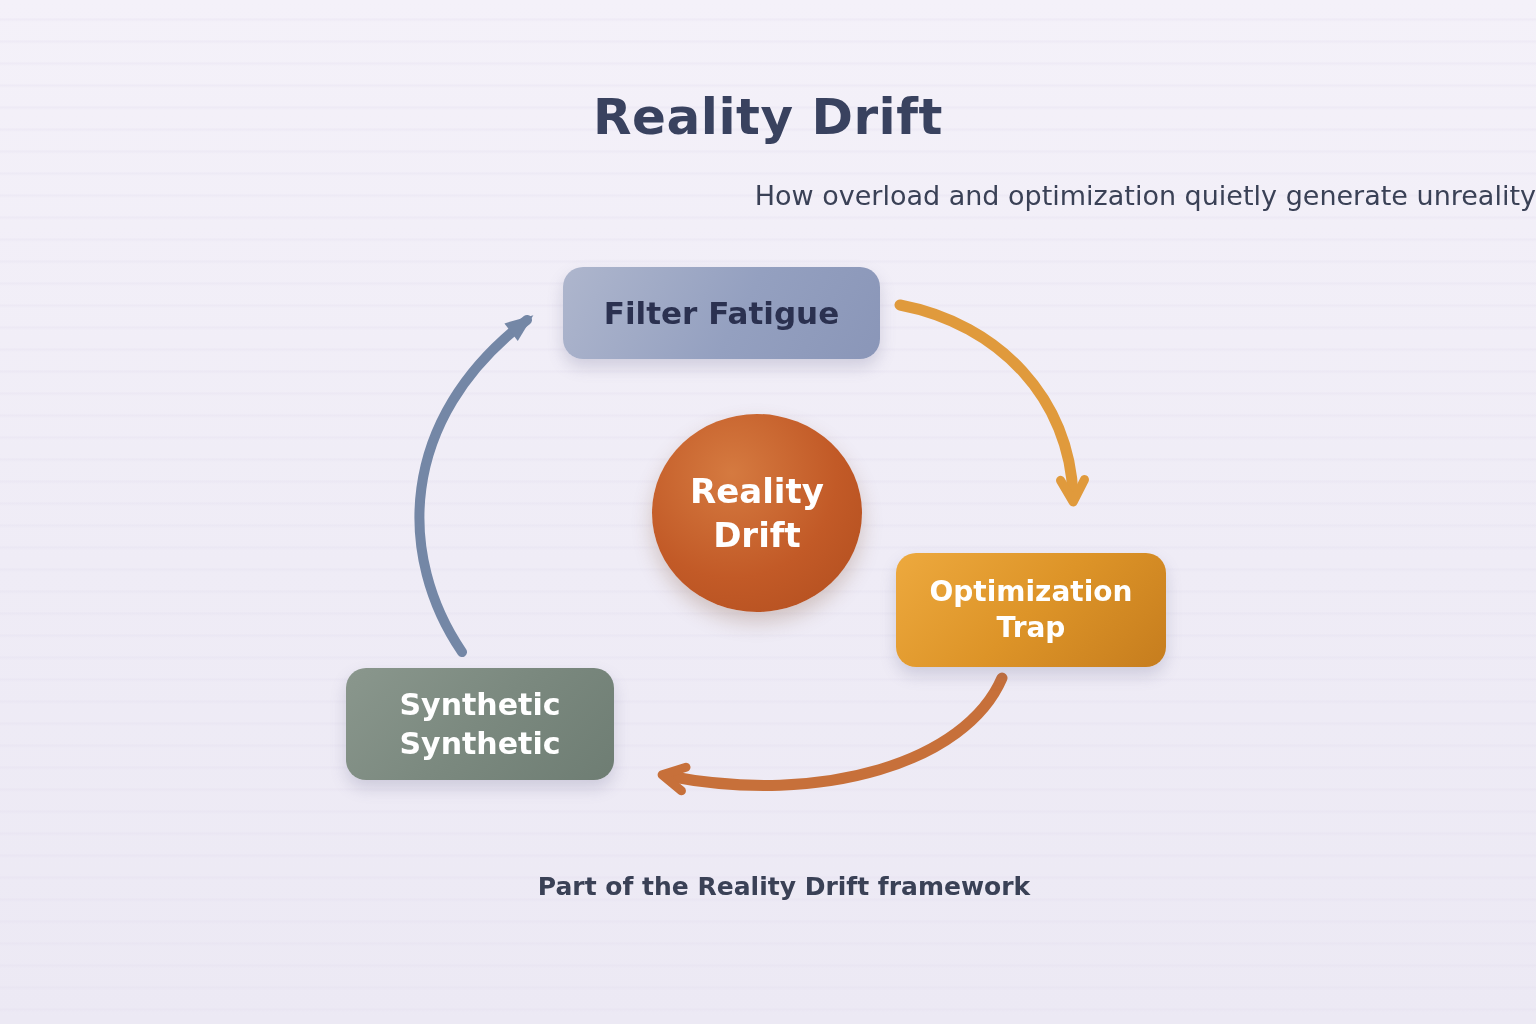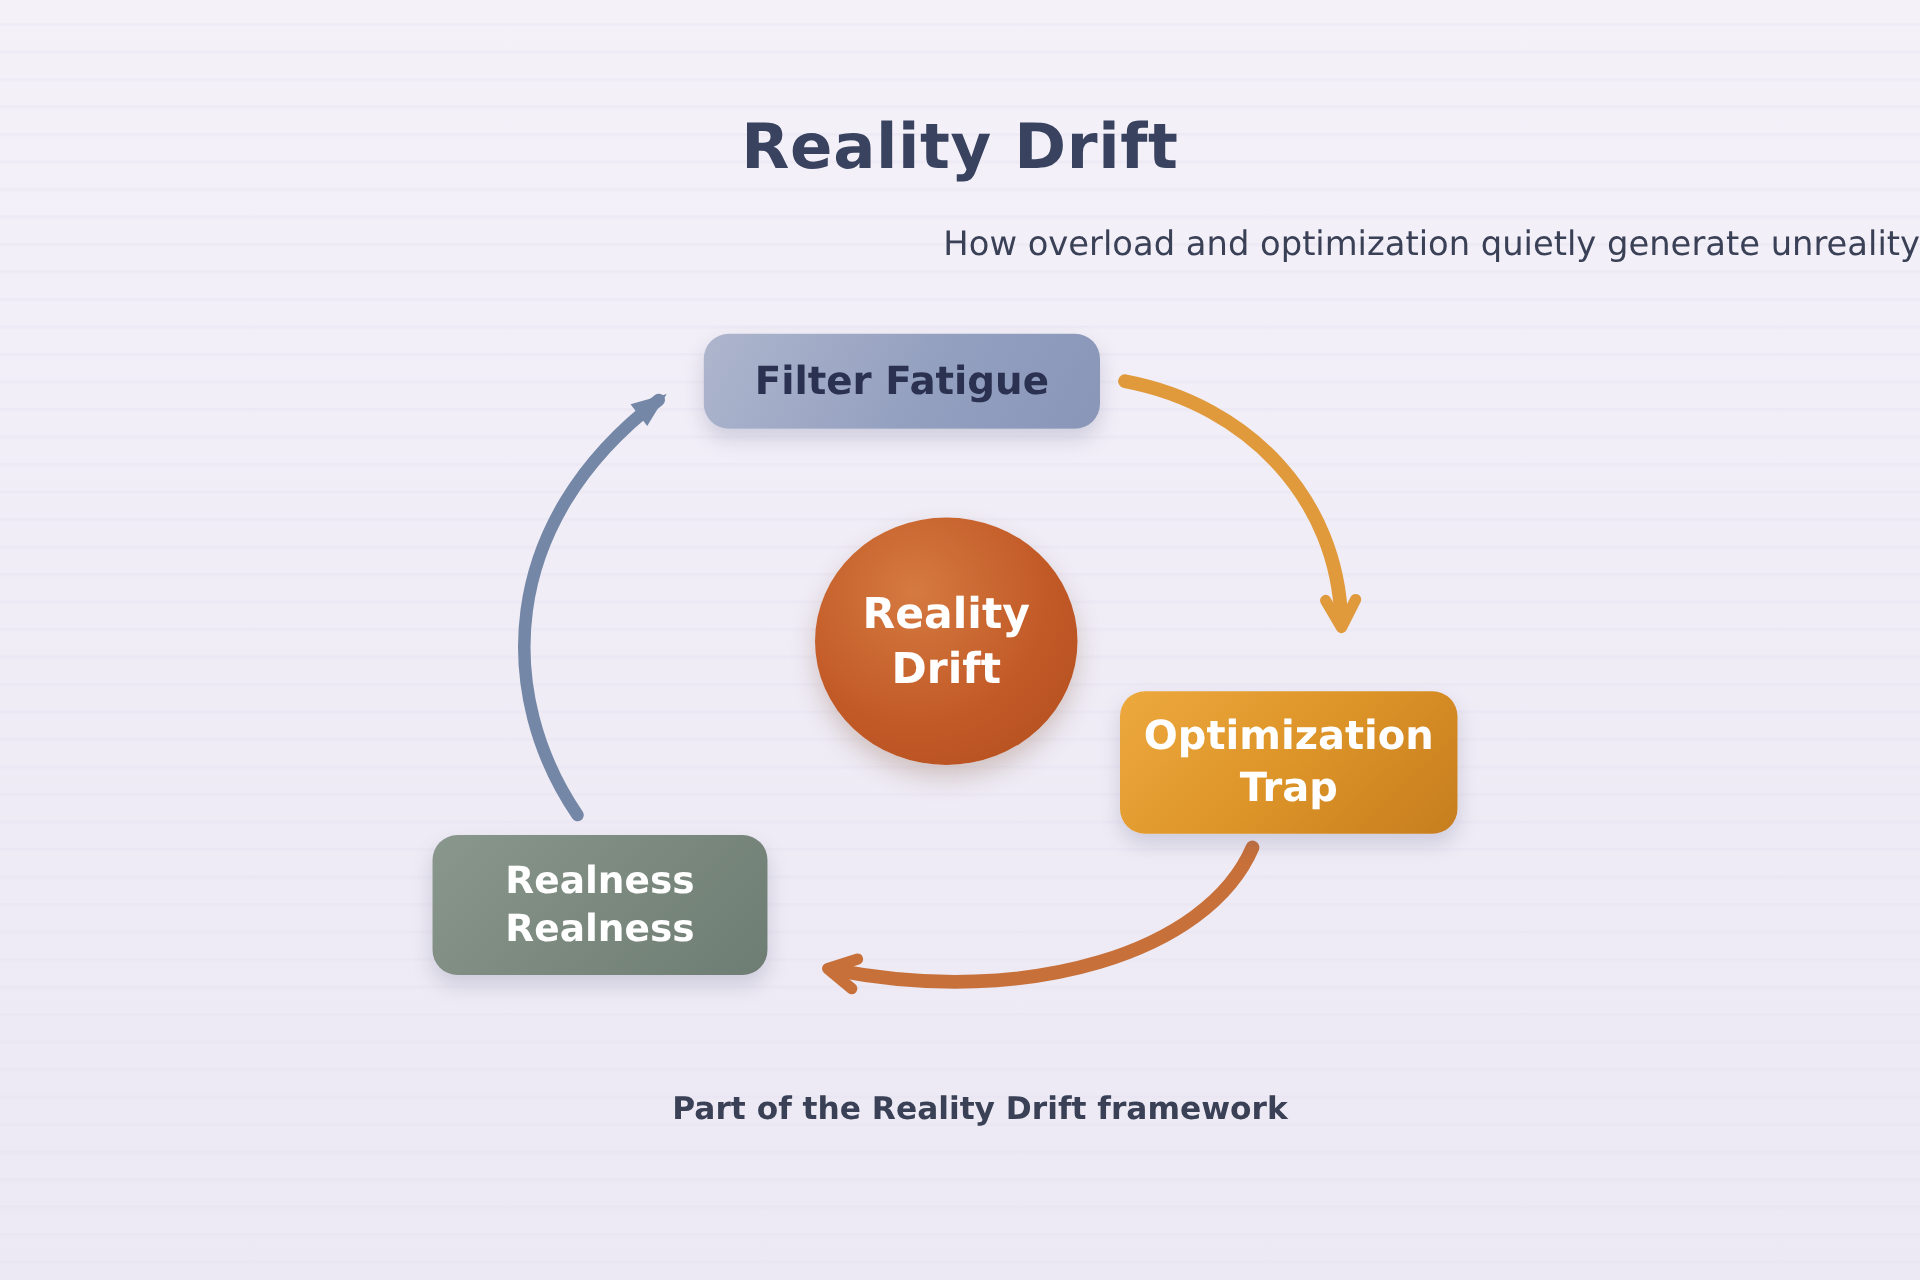--- a/index.html
+++ b/index.html
@@ -69,33 +69,33 @@
     text-align: center;
     border-radius: 20px;
     font-weight: 700;
     line-height: 1.3;
     box-shadow: 0 8px 16px rgba(90, 90, 130, 0.22);
   }
   .node-filter {
     left: 563px;
     top: 267px;
     width: 317px;
-    height: 76px;
+    height: 92px;
     background: linear-gradient(118deg, #aeb6cd 0%, #94a0c0 55%, #8a96b8 100%);
     color: #2b3150;
     font-size: 31px;
   }
   .node-optimization {
     left: 896px;
     top: 553px;
     width: 270px;
     height: 114px;
     background: linear-gradient(135deg, #eda93e 0%, #dd9428 50%, #c67d1e 100%);
     color: #ffffff;
-    font-size: 32px;
+    font-size: 28px;
     padding: 0 28px;
     box-sizing: border-box;
   }
   .node-synthetic {
     left: 346px;
     top: 668px;
     width: 268px;
     height: 112px;
     background: linear-gradient(135deg, #8a978d 0%, #7b897f 50%, #6e7d73 100%);
     color: #ffffff;
@@ -154,21 +154,21 @@
 
   <div class="node node-filter">
     <span>Filter Fatigue</span>
   </div>
 
   <div class="node node-optimization">
     <span>Optimization Trap</span>
   </div>
 
   <div class="node node-synthetic">
-    <span>Realness Realness</span>
+    <span>Synthetic Synthetic</span>
   </div>
 
   <div class="center-node">
     <span>Reality Drift</span>
   </div>
 
   <p class="footer-note">Part of the Reality Drift framework</p>
 
 </div>
 

